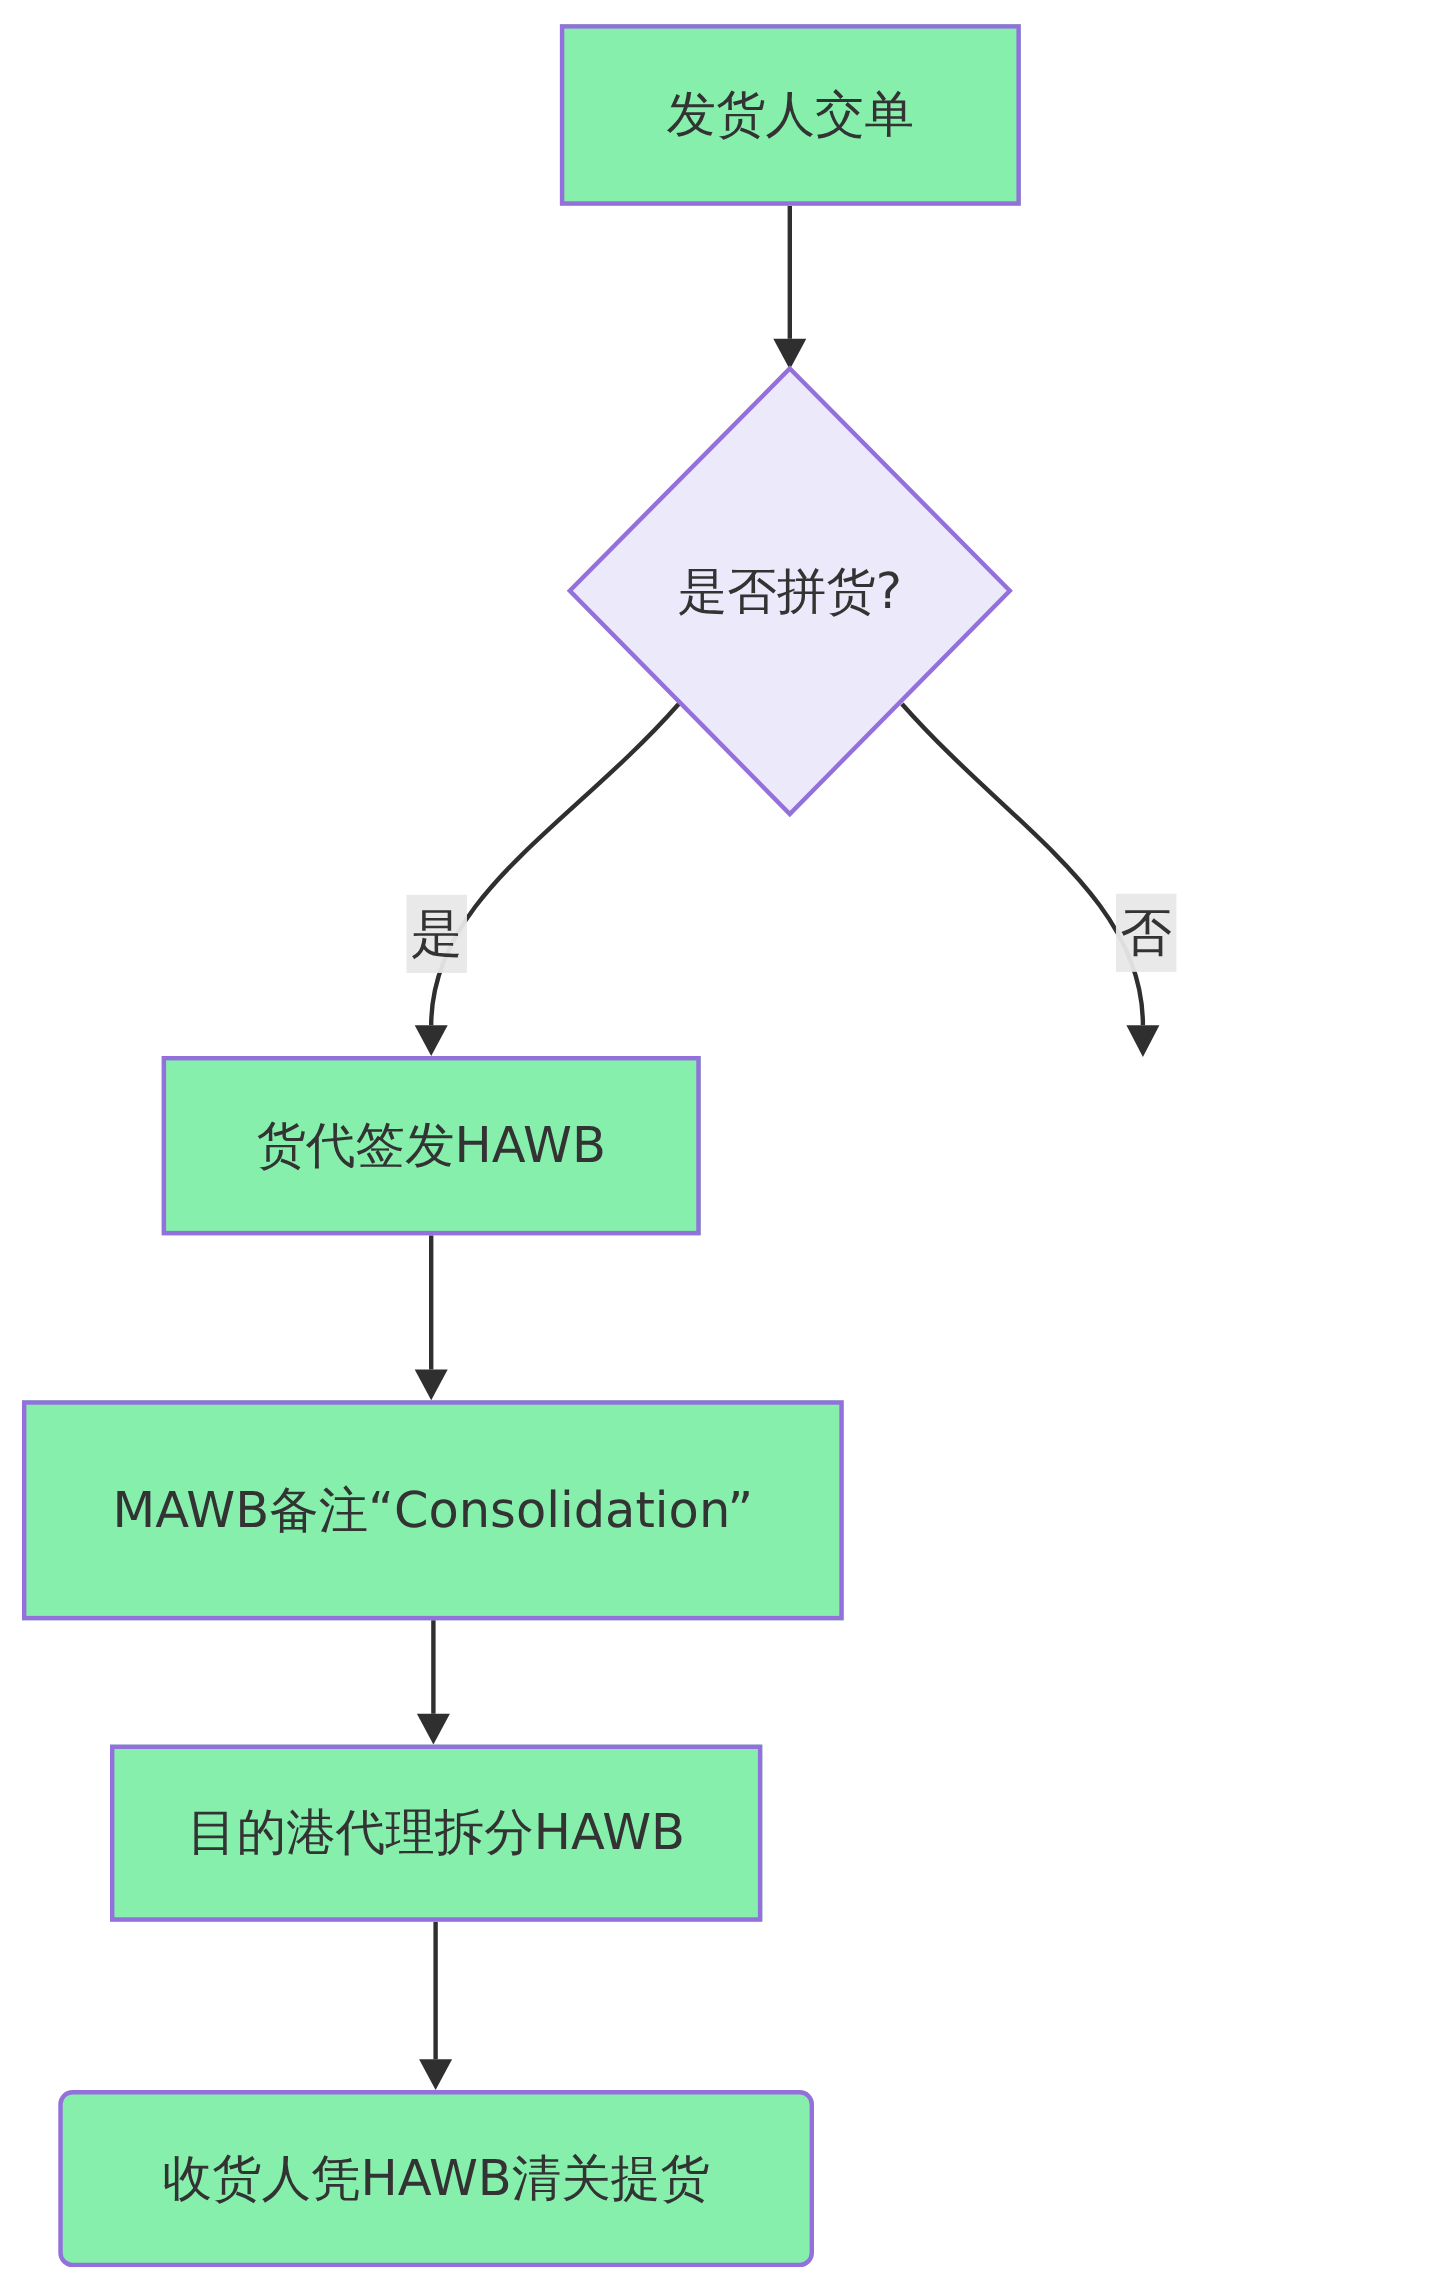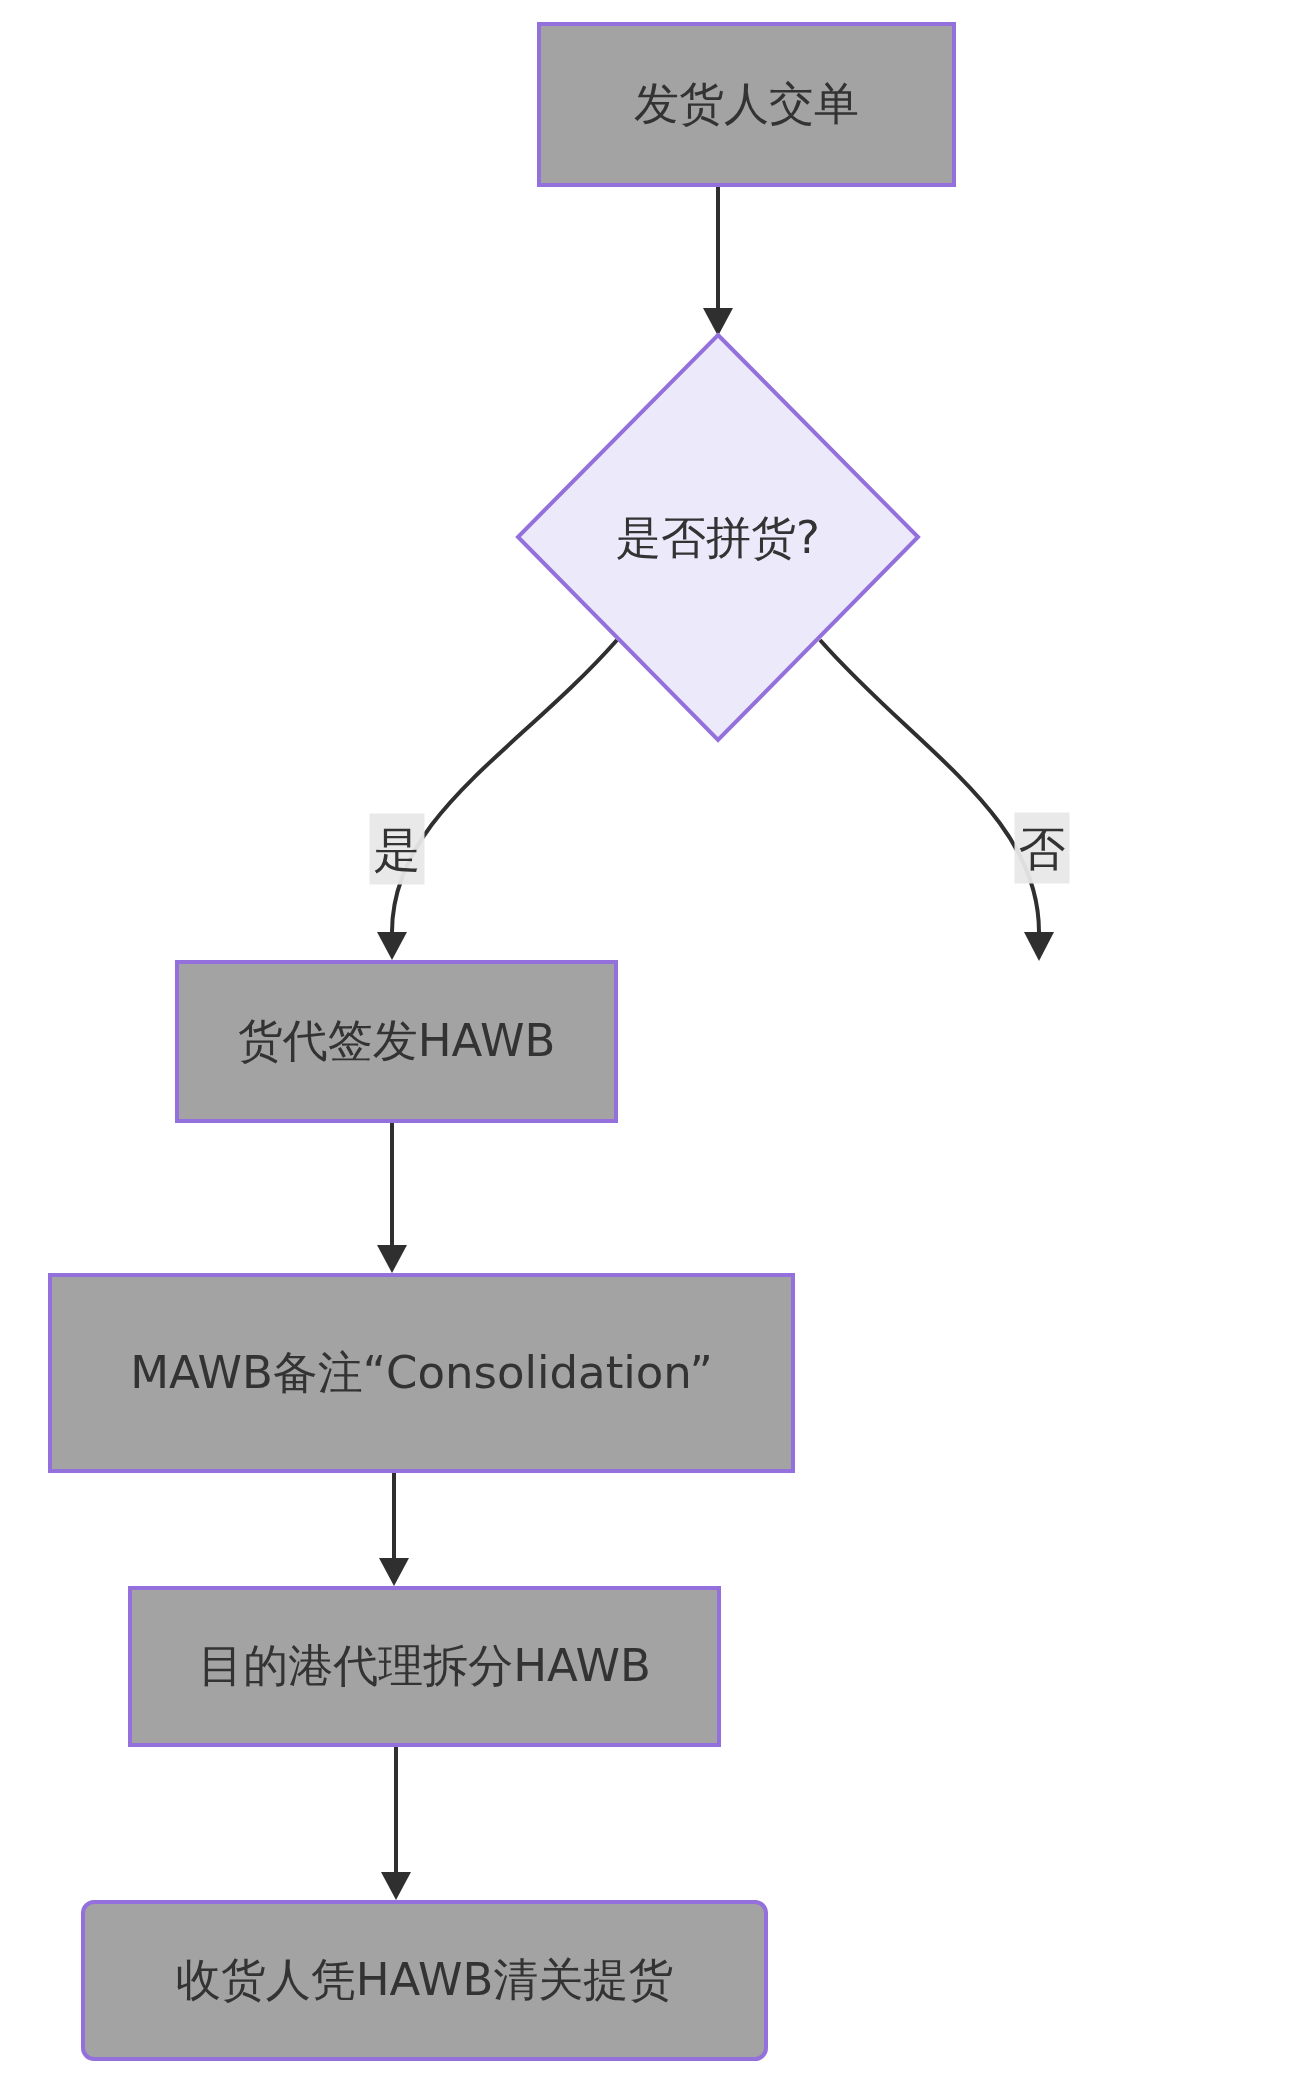--- a/index.html
+++ b/index.html
@@ -18,31 +18,30 @@
   .edges-svg {
     position: absolute;
     left: 0;
     top: 0;
     width: 1315px;
     height: 2082px;
   }
   .node {
     position: absolute;
     box-sizing: border-box;
-    background: #a3a3a3;
+    background: #86efac;
     border: 4px solid #9370DB;
     color: #333333;
     font-size: 45px;
     display: flex;
     align-items: center;
     justify-content: center;
     text-align: center;
     line-height: 1.25;
     white-space: nowrap;
-    margin-left: 28px;
   }
   .diamond-label {
     position: absolute;
     left: 518px;
     top: 335px;
     width: 400px;
     height: 405px;
     display: flex;
     align-items: center;
     justify-content: center;
@@ -54,21 +53,21 @@
     position: absolute;
     transform: translate(-50%, -50%);
     background: rgba(232, 232, 232, 0.95);
     color: #333333;
     font-size: 47px;
     line-height: 1;
     padding: 12px 4px;
     white-space: nowrap;
   }
   #n-start  { left: 509px; top: 22px;   width: 419px; height: 165px; }
-  #n-hawb   { left: 147px; top: 960px;  width: 443px; height: 163px; }
+  #n-hawb   { left: 147px; top: 960px;  width: 490px; height: 163px; }
   #n-mawb   { left: 792px; top: 961px;  width: 493px; height: 162px; }
   #n-note   { left: 20px;  top: 1273px; width: 747px; height: 200px; }
   #n-split  { left: 100px; top: 1586px; width: 593px; height: 161px; }
   #n-pickup { left: 53px;  top: 1900px; width: 687px; height: 161px; border-radius: 13px; }
   #lbl-yes  { left: 397px;  top: 849px; }
   #lbl-no   { left: 1042px; top: 848px; }
 </style>
 </head>
 <body>
 

